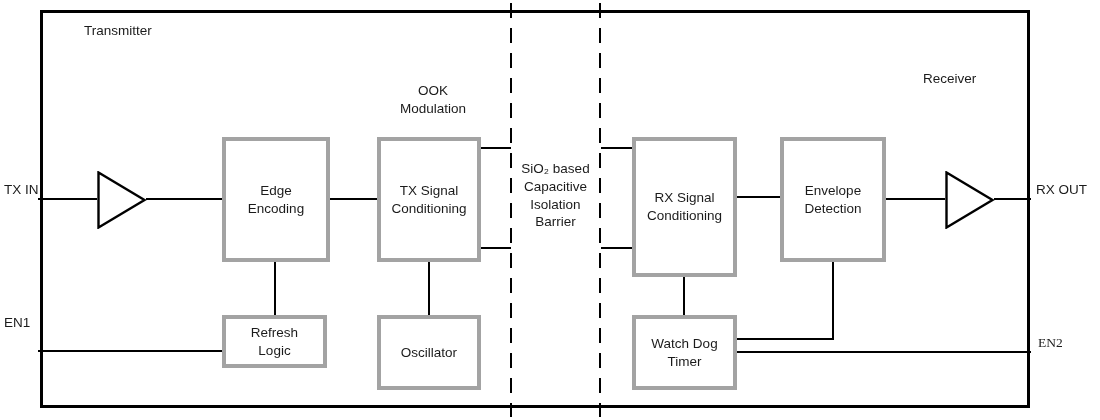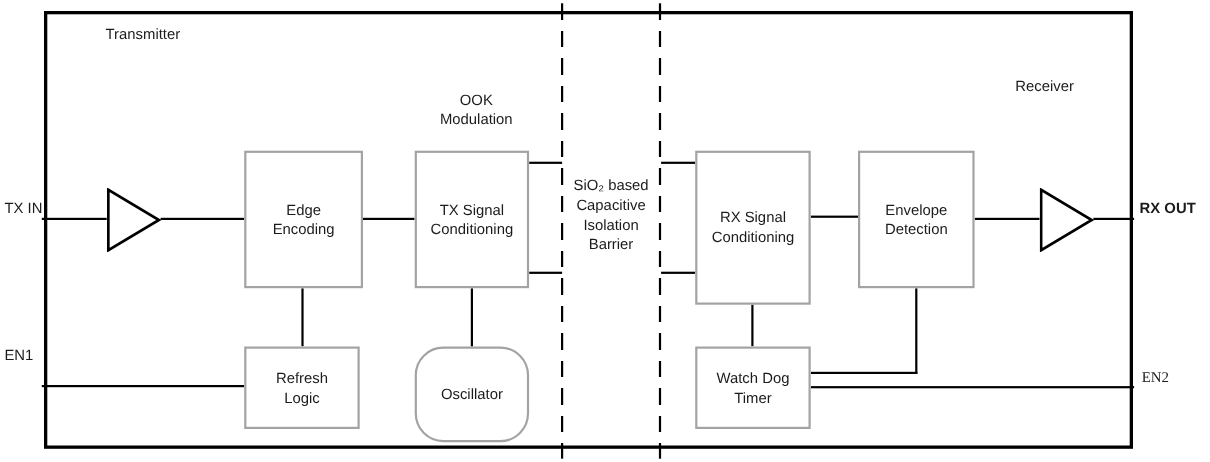--- a/index.html
+++ b/index.html
@@ -13,21 +13,21 @@
     font-size: 13.5px;
     color: #1b1b1b;
     overflow: hidden;
   }
   .abs { position: absolute; }
   .outer {
     border: 3px solid #000000;
     background: transparent;
   }
   .block {
-    border: 2px solid #a3a3a3;
+    border: 4px solid #a3a3a3;
     background: #ffffff;
     display: flex;
     align-items: center;
     justify-content: center;
     text-align: center;
     line-height: 1.32;
     white-space: pre-line;
     z-index: 3;
   }
   .lbl { white-space: pre-line; line-height: 1.32; z-index: 4; }
@@ -41,21 +41,21 @@
   }
   svg { display: block; z-index: 3; position: relative; }
 </style>
 </head>
 <body>
 
 <div class="stage">
 
   <div class="abs outer" style="left:40px; top:10px; width:990px; height:398px;"></div>
 
-  <div class="abs lbl" style="left:96px; top:22px;">Transmitter</div>
+  <div class="abs lbl" style="left:84px; top:22px;">Transmitter</div>
   <div class="abs lbl" style="left:923px; top:22px;margin-top:48px;">Receiver</div>
 
   <div class="abs dash" style="left:510px; top:3px; height:414px;"></div>
   <div class="abs dash" style="left:599px; top:3px; height:414px;"></div>
 
   <div class="abs lbl center" style="left:512px; top:160px; width:87px;">SiO₂ based
 Capacitive
 Isolation
 Barrier</div>
 
@@ -80,25 +80,25 @@
 
   <div class="abs block" style="left:377px; top:137px; width:104px; height:125px;">TX Signal
 Conditioning</div>
 
   <div class="abs h" style="left:481px; top:147px; width:30px;"></div>
   <div class="abs h" style="left:481px; top:247px; width:30px;"></div>
 
   <div class="abs lbl" style="left:4px; top:314px;">EN1</div>
   <div class="abs h" style="left:38px; top:350px; width:184px;"></div>
 
-  <div class="abs block" style="left:222px; top:315px; width:105px; height:75px;">Refresh
+  <div class="abs block" style="left:222px; top:315px; width:105px; height:53px;">Refresh
 Logic</div>
   <div class="abs v" style="left:274px; top:262px; height:53px;"></div>
 
-  <div class="abs block" style="left:377px; top:315px; width:104px; height:87px;border-radius:26px;">Oscillator</div>
+  <div class="abs block" style="left:377px; top:315px; width:104px; height:75px;">Oscillator</div>
   <div class="abs v" style="left:428px; top:262px; height:53px;"></div>
 
   <div class="abs h" style="left:601px; top:147px; width:31px;"></div>
   <div class="abs h" style="left:601px; top:247px; width:31px;"></div>
 
   <div class="abs block" style="left:632px; top:137px; width:105px; height:140px;">RX Signal
 Conditioning</div>
 
   <div class="abs h" style="left:737px; top:196px; width:43px;"></div>
 
@@ -108,21 +108,21 @@
   <div class="abs h" style="left:886px; top:198px; width:59px;"></div>
 
   <div class="abs" style="left:945px; top:171px;">
     <svg width="50" height="58" viewBox="0 0 50 58">
       <polygon points="1.5,1.5 1.5,56.5 47.5,29" fill="#ffffff" stroke="#000000" stroke-width="2.4"></polygon>
     </svg>
   </div>
 
   <div class="abs h" style="left:994px; top:198px; width:37px;"></div>
 
-  <div class="abs lbl" style="left:1036px; top:181px;font-weight:bold;">RX OUT</div>
+  <div class="abs lbl" style="left:1036px; top:181px;">RX OUT</div>
 
   <div class="abs block" style="left:632px; top:315px; width:105px; height:75px;">Watch Dog
 Timer</div>
   <div class="abs v" style="left:683px; top:262px; height:53px;"></div>
 
   <div class="abs v" style="left:832px; top:262px; height:78px;"></div>
   <div class="abs h" style="left:737px; top:338px; width:97px;"></div>
 
   <div class="abs h" style="left:737px; top:351px; width:294px;"></div>
   <div class="abs lbl" style="left:1038px; top:334px;font-family:Liberation Serif, serif;">EN2</div>

